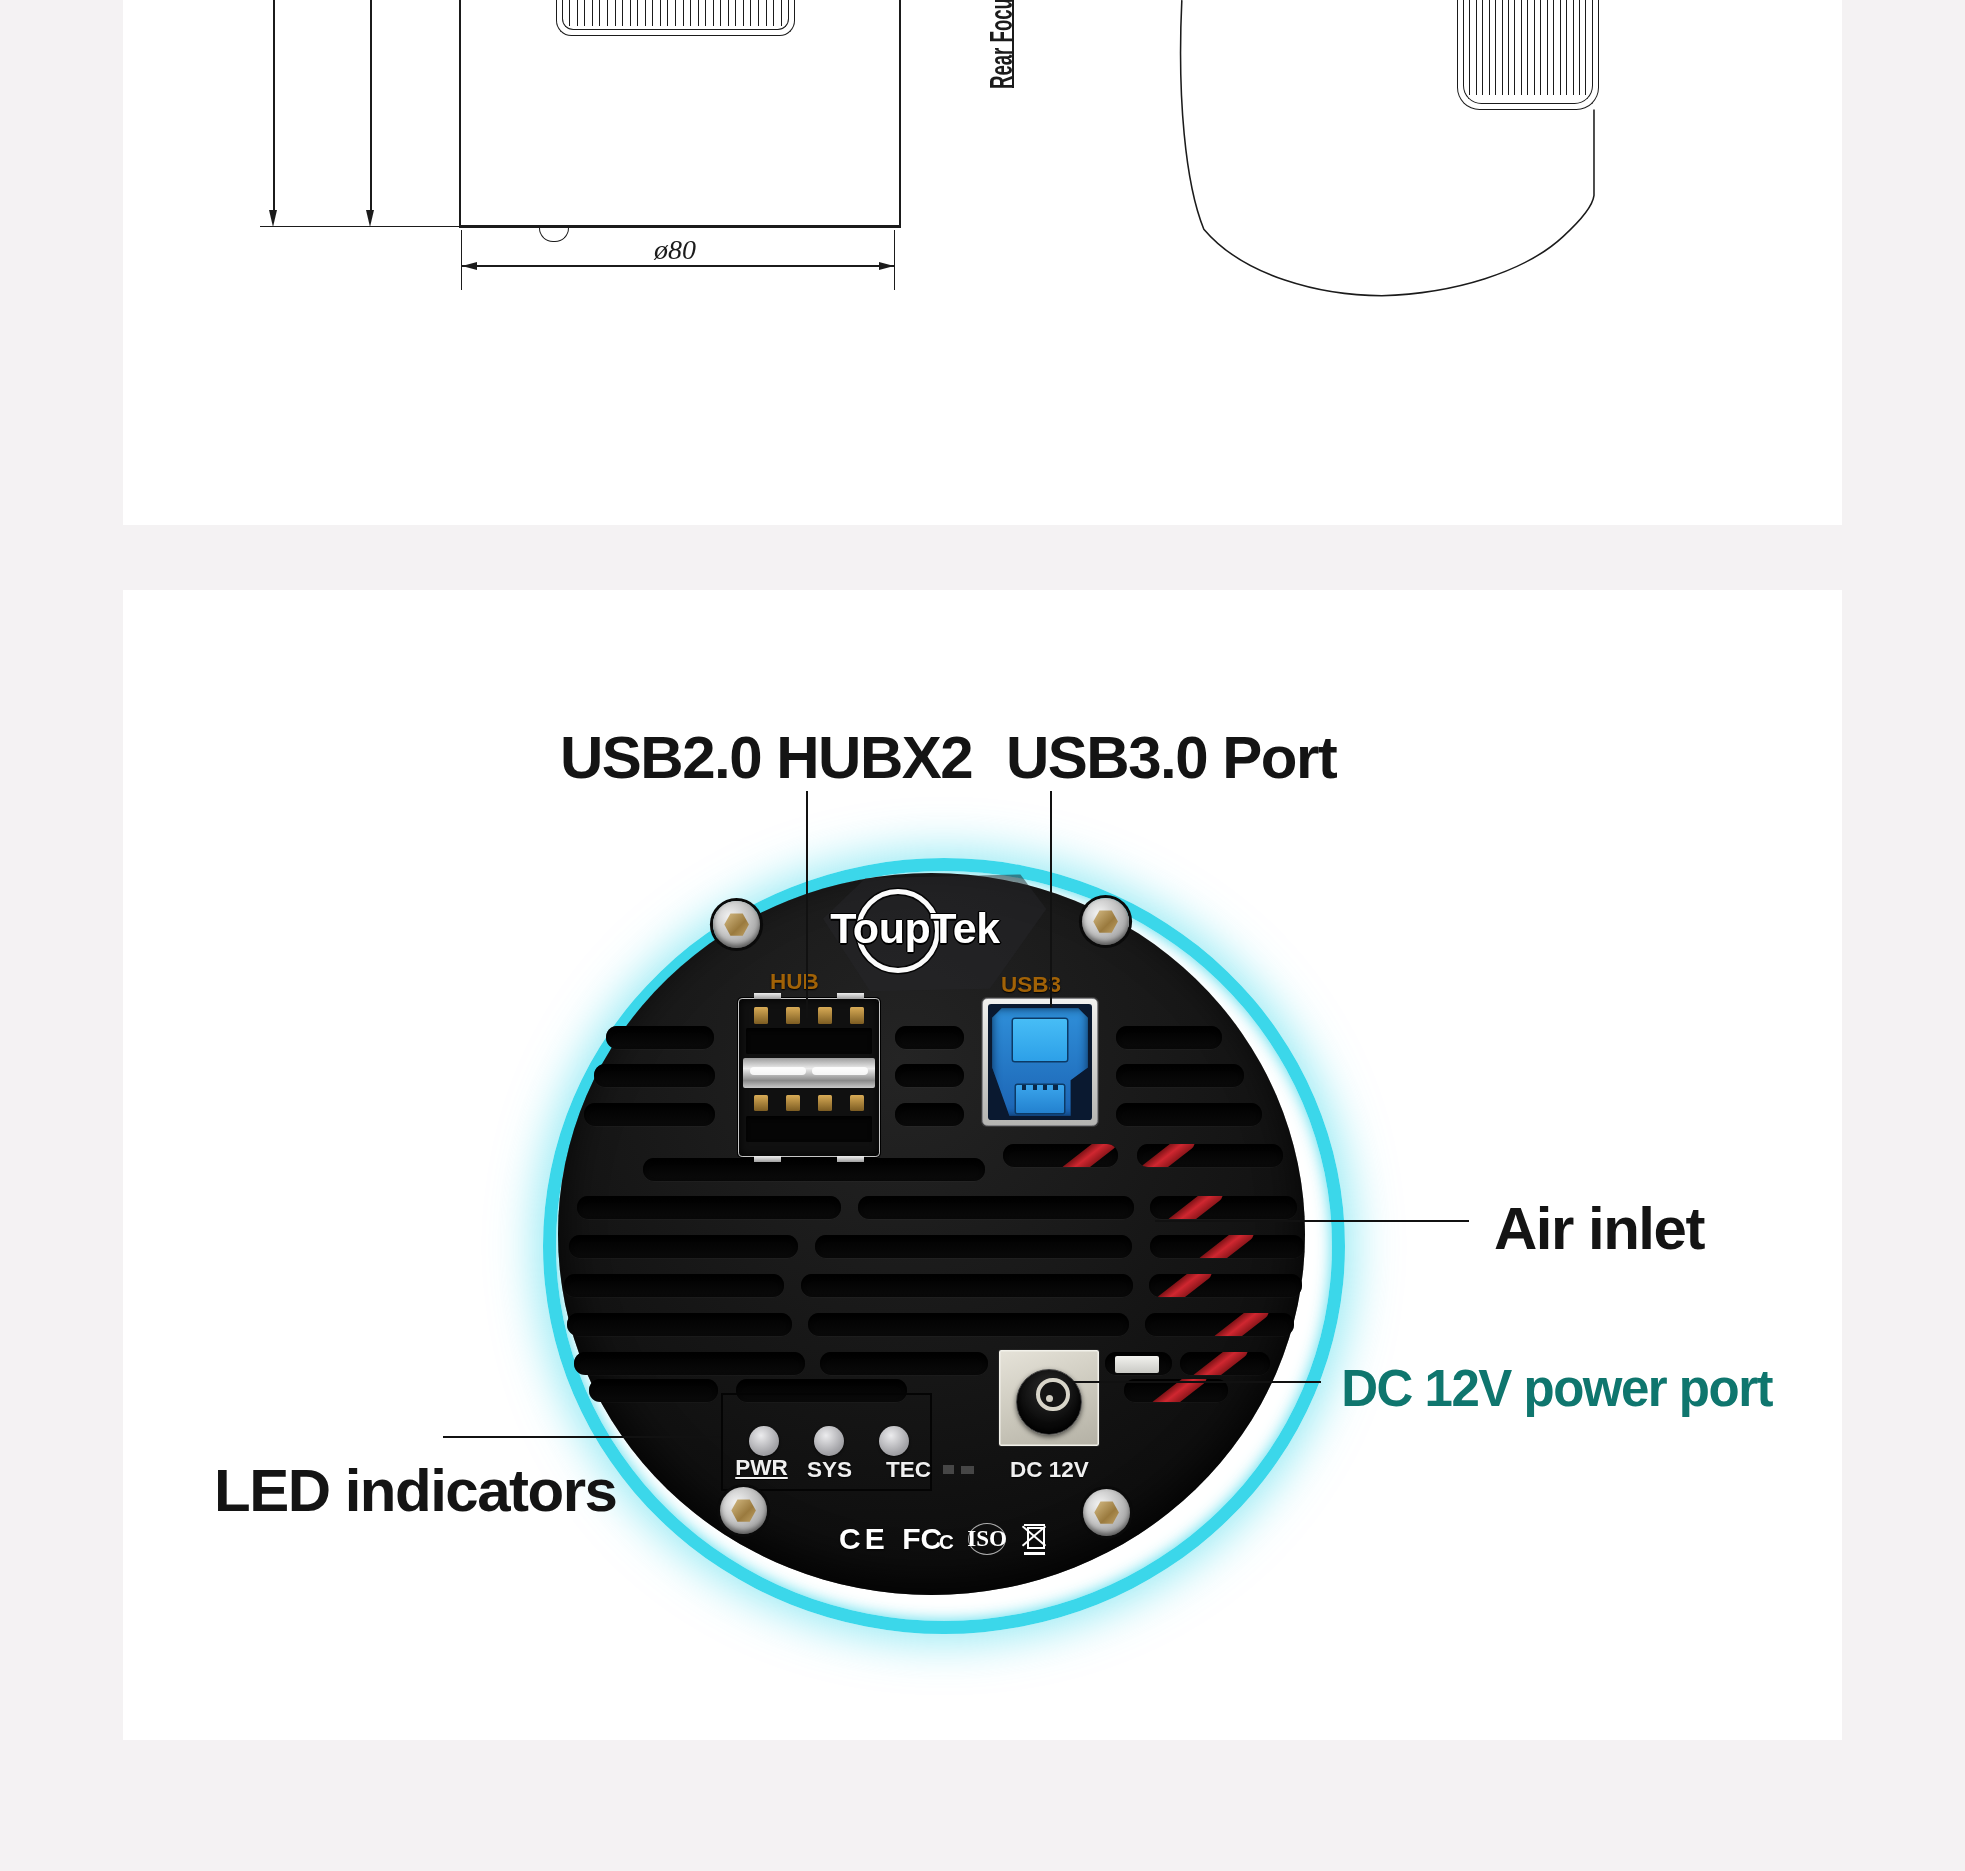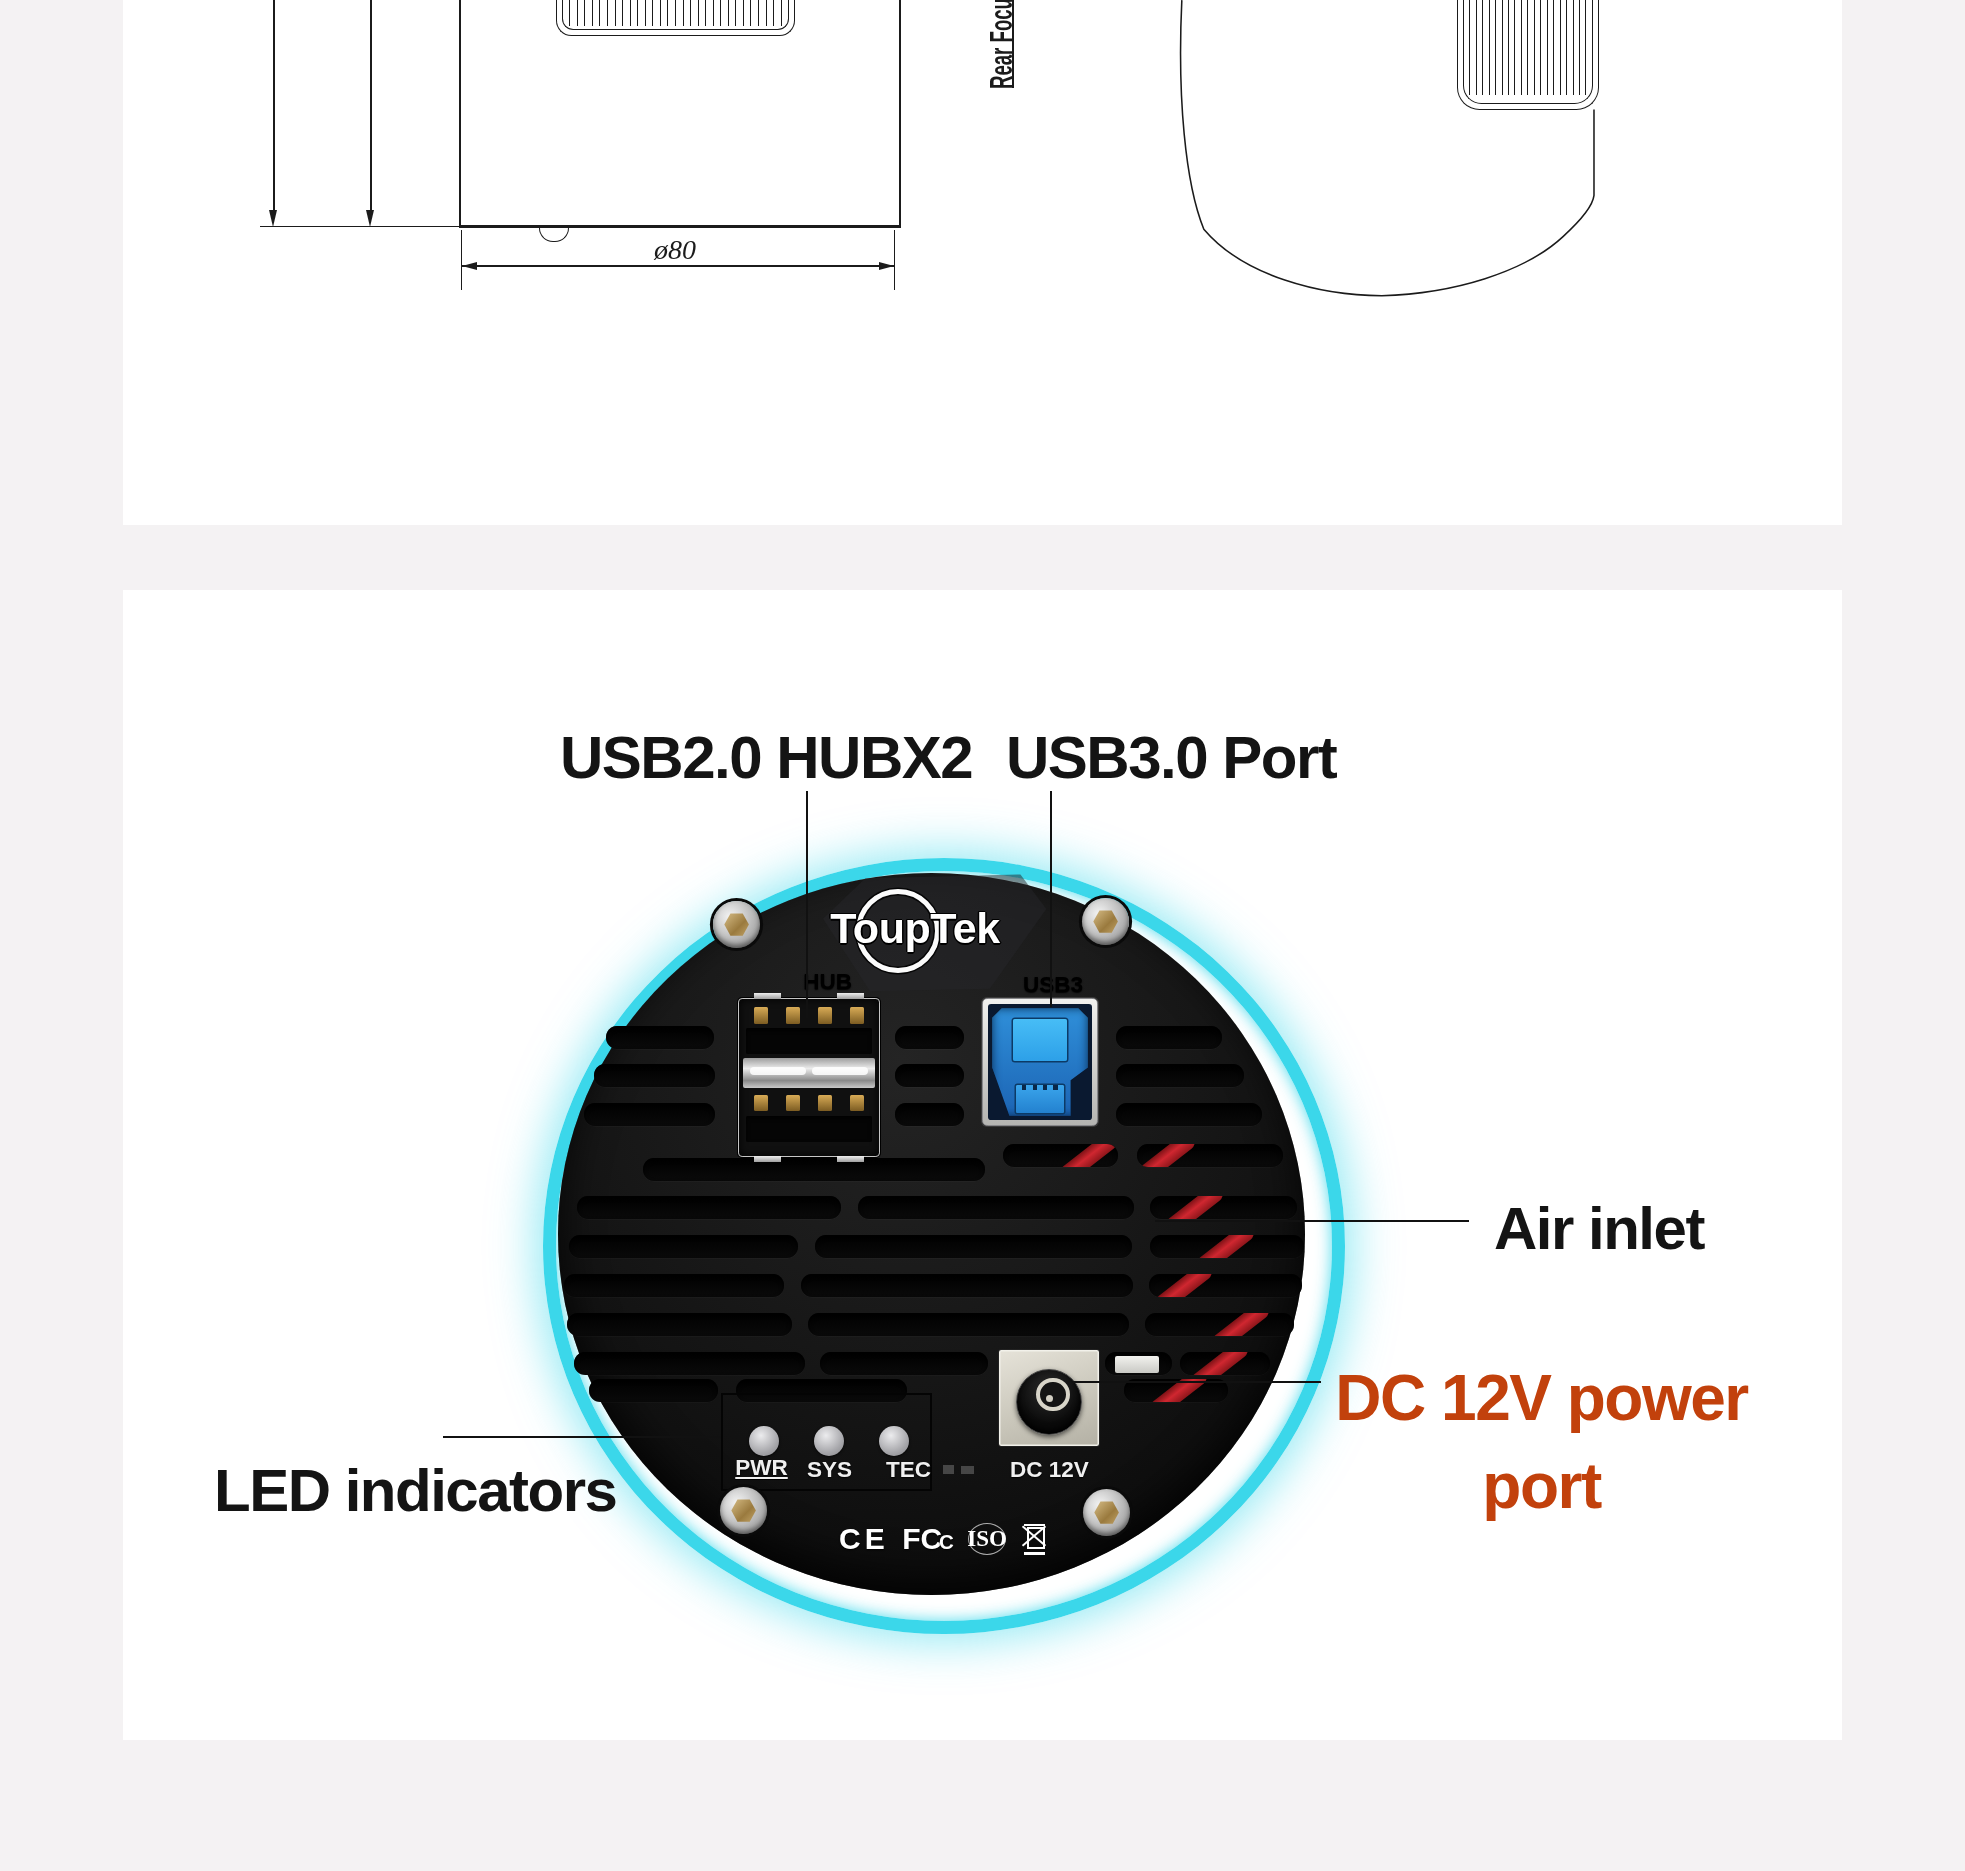--- a/index.html
+++ b/index.html
@@ -35,21 +35,21 @@
 
   
   .logo-wrap{position:absolute;left:816px;top:872px;width:235px;height:123px;}
   .logo-poly{position:absolute;inset:0;background:#26262a;opacity:.5;
     clip-path:polygon(3% 38%,21% 5%,87% 2%,98% 30%,74% 95%,23% 97%);}
   .logo-ring{position:absolute;left:40px;top:17.4px;width:74px;height:74px;border-radius:50%;
     border:5.1px solid #fbfbfb;box-shadow:0 0 0 1.5px rgba(0,0,0,.85), inset 0 0 0 1.5px rgba(0,0,0,.85);}
   .logo-text{position:absolute;left:14.3px;top:32px;font-size:43px;font-weight:bold;color:#ffffff;letter-spacing:-0.5px;
     text-shadow:1.5px 0 0 #000,-1.5px 0 0 #000,0 1.5px 0 #000,0 -1.5px 0 #000,1px 1px 0 #000,-1px -1px 0 #000;}
 
-  .port-label{position:absolute;width:82px;text-align:right;font-size:22.5px;font-weight:bold;color:#000000;text-shadow:0 1px 1.5px #000;}
+  .port-label{position:absolute;width:82px;text-align:left;font-size:22.5px;font-weight:bold;color:#a16207;text-shadow:0 1px 1.5px #000;}
   .small-label{position:absolute;width:67px;text-align:center;font-size:22.5px;font-weight:bold;color:#f0f0f0;text-shadow:0 1px 1.5px #000;}
 
   
   .slot{position:absolute;height:22.5px;border-radius:11.3px;background:linear-gradient(180deg,#000 0%,#0a0a0a 100%);
     box-shadow:inset 0 2px 4.1px #000, 0 0.5px 0 rgba(255,255,255,0.05);overflow:hidden;}
   .wire{position:absolute;top:-20.5px;width:17.4px;height:67px;border-radius:8.7px;
     background:linear-gradient(90deg,#7e1216,#d02730 45%,#8e161b);transform:rotate(52deg);}
   .white-conn{position:absolute;top:4.1px;width:44px;height:17.4px;border-radius:2px;background:linear-gradient(180deg,#f2f2ef,#c9c9c4);}
 
   
@@ -111,21 +111,21 @@
   .cert-weee .x2{position:absolute;left:-1px;top:13.3px;width:30px;height:2px;background:#fff;transform:rotate(-40deg);}
   .cert-weee .under{position:absolute;left:3.1px;bottom:1px;width:21.5px;height:2.6px;background:#fff;}
 
   .faint-mark{position:absolute;left:940px;top:1461px;width:41px;height:17.4px;opacity:.22;filter:blur(0.5px);}
   .faint-mark i{position:absolute;background:#fff;display:block;}
 
   
   .callout-label{position:absolute;font-size:60px;font-weight:bold;color:#141414;letter-spacing:-1.5px;white-space:nowrap;}
   .callout-line-v{position:absolute;width:2px;background:#111;}
   .callout-line-h{position:absolute;height:2px;background:#111;}
-  .dc-text-block{position:absolute;left:1311px;top:1354px;width:461px;text-align:center;font-size:64px;font-weight:bold;color:#c2410c;letter-spacing:-1.5px;line-height:1.38;}
+  .dc-text-block{position:absolute;left:1311px;top:1354px;width:461px;text-align:right;font-size:51px;font-weight:bold;color:#0f766e;letter-spacing:-1.5px;line-height:1.38;}
 </style>
 </head>
 <body>
 
 <div id="page">
 
   <div class="panel" id="panel-drawings"></div>
 
   <div class="stroke-v" style="left:273px;top:0;height:211px;"></div>
   <div class="arrow-down" style="left:269px;top:210px;"></div>

